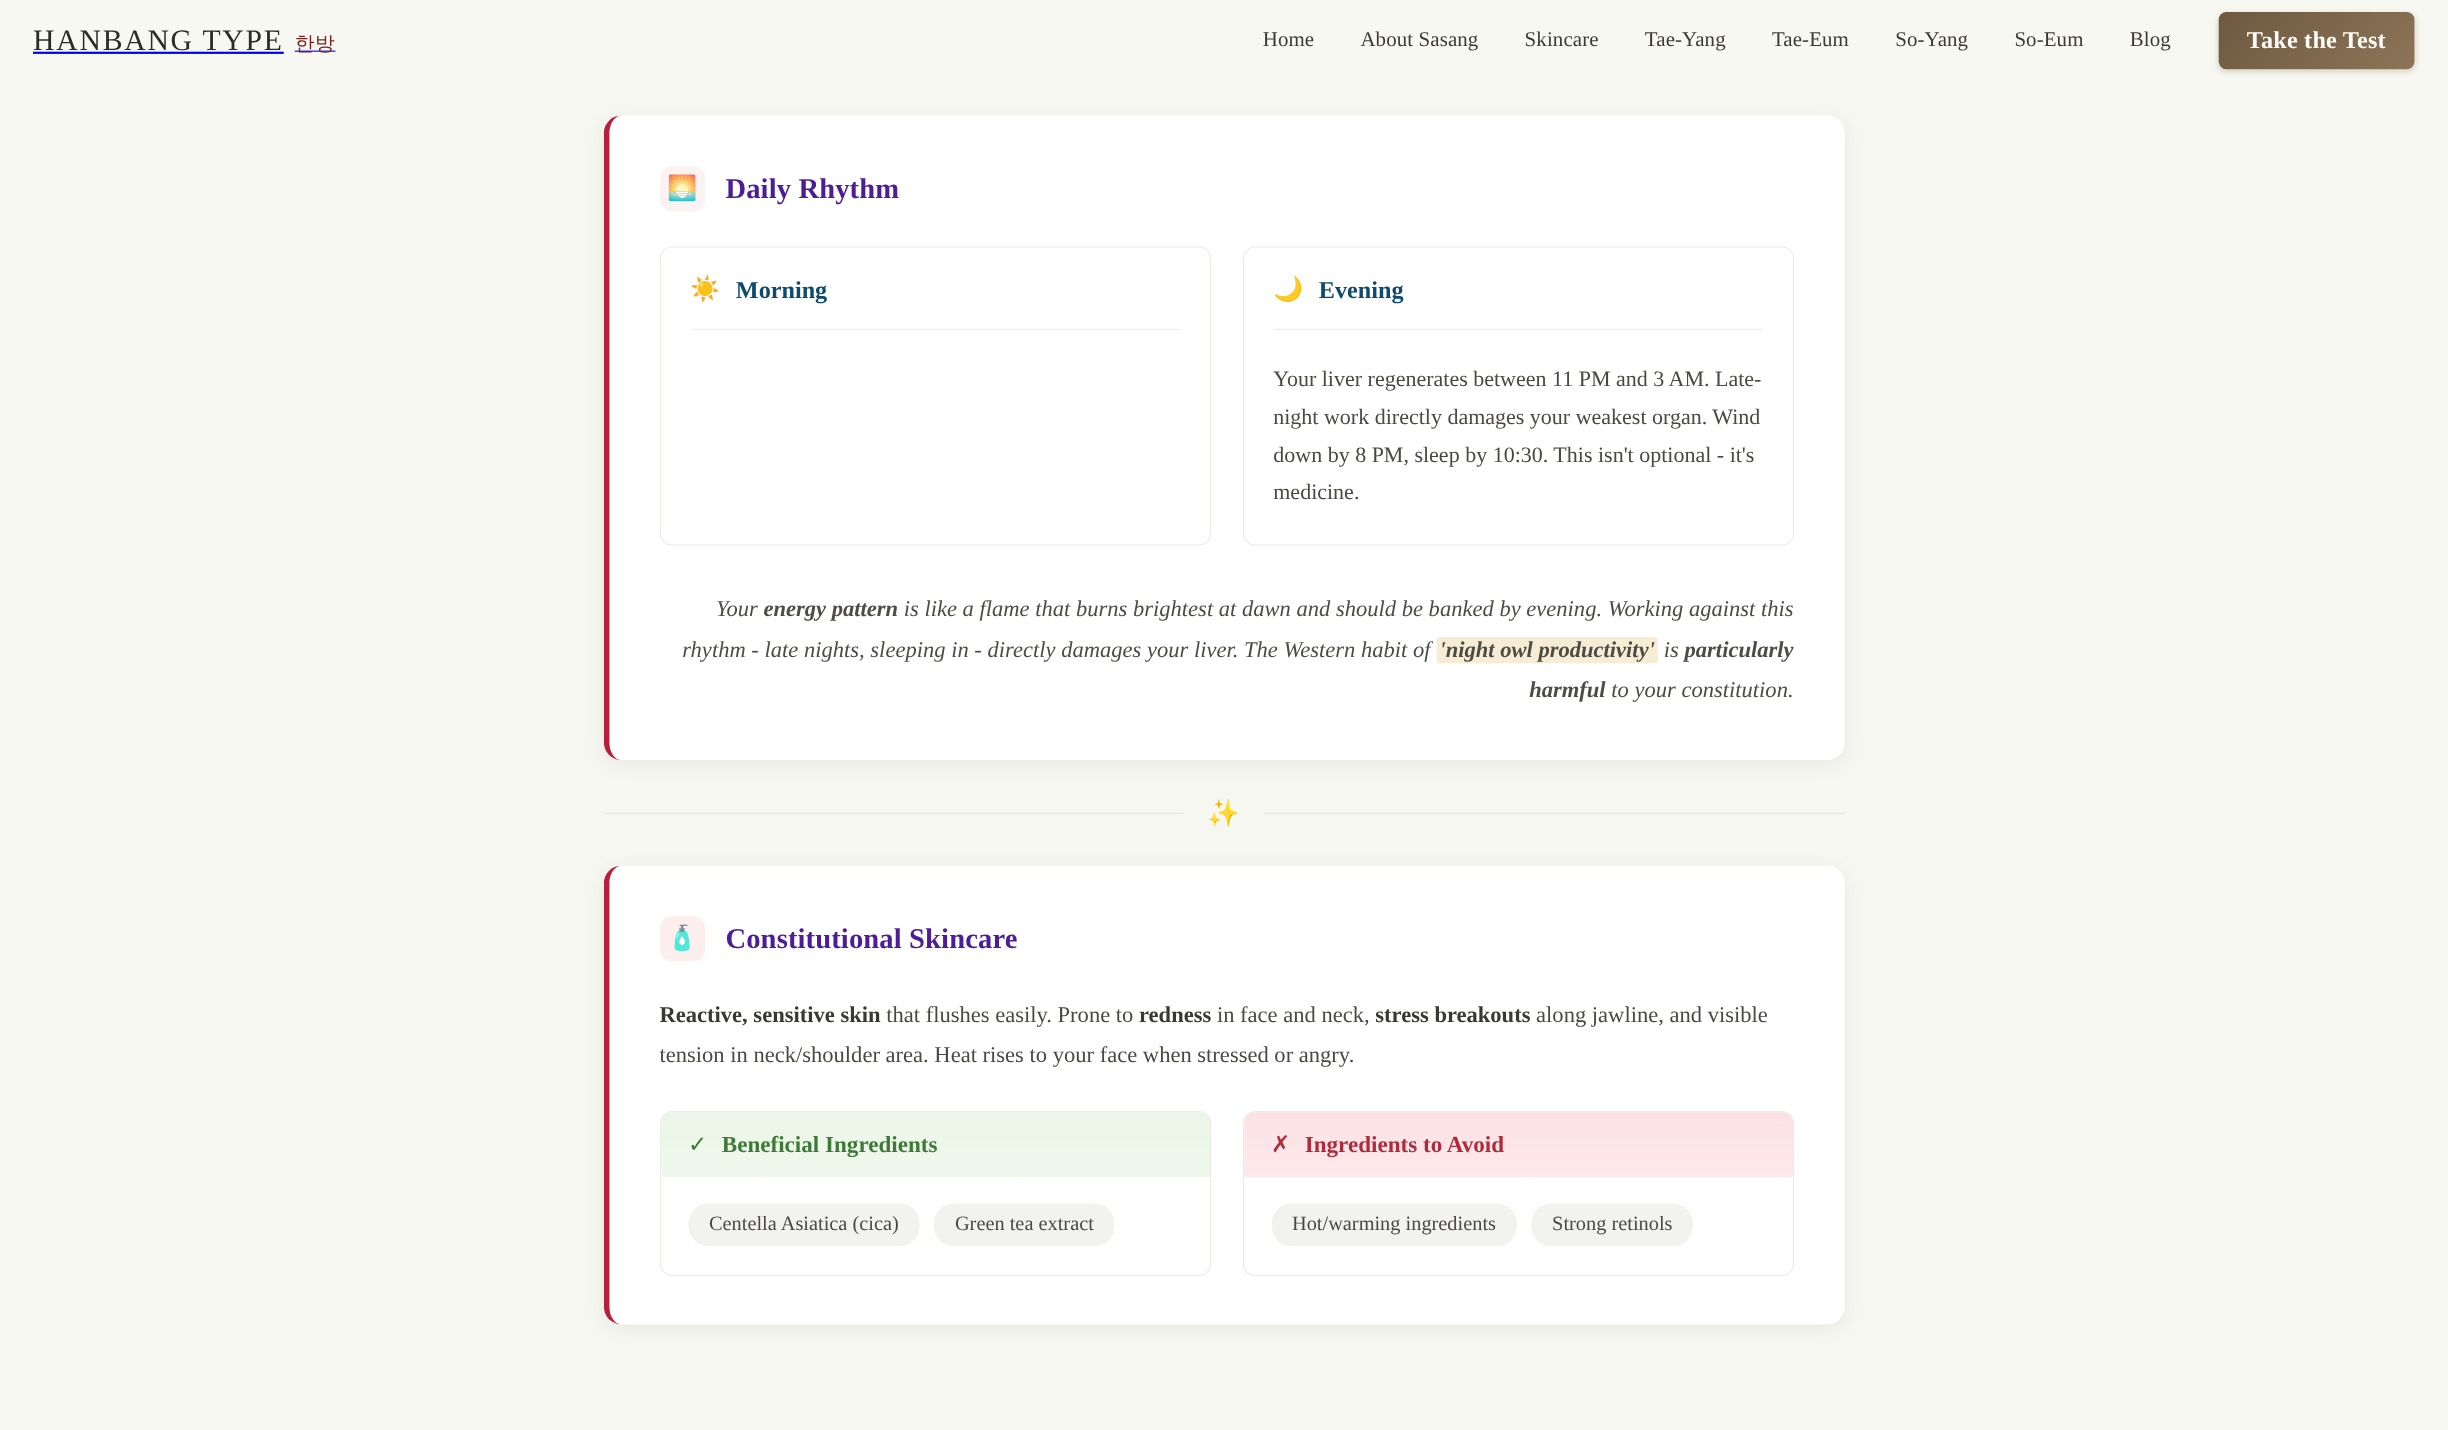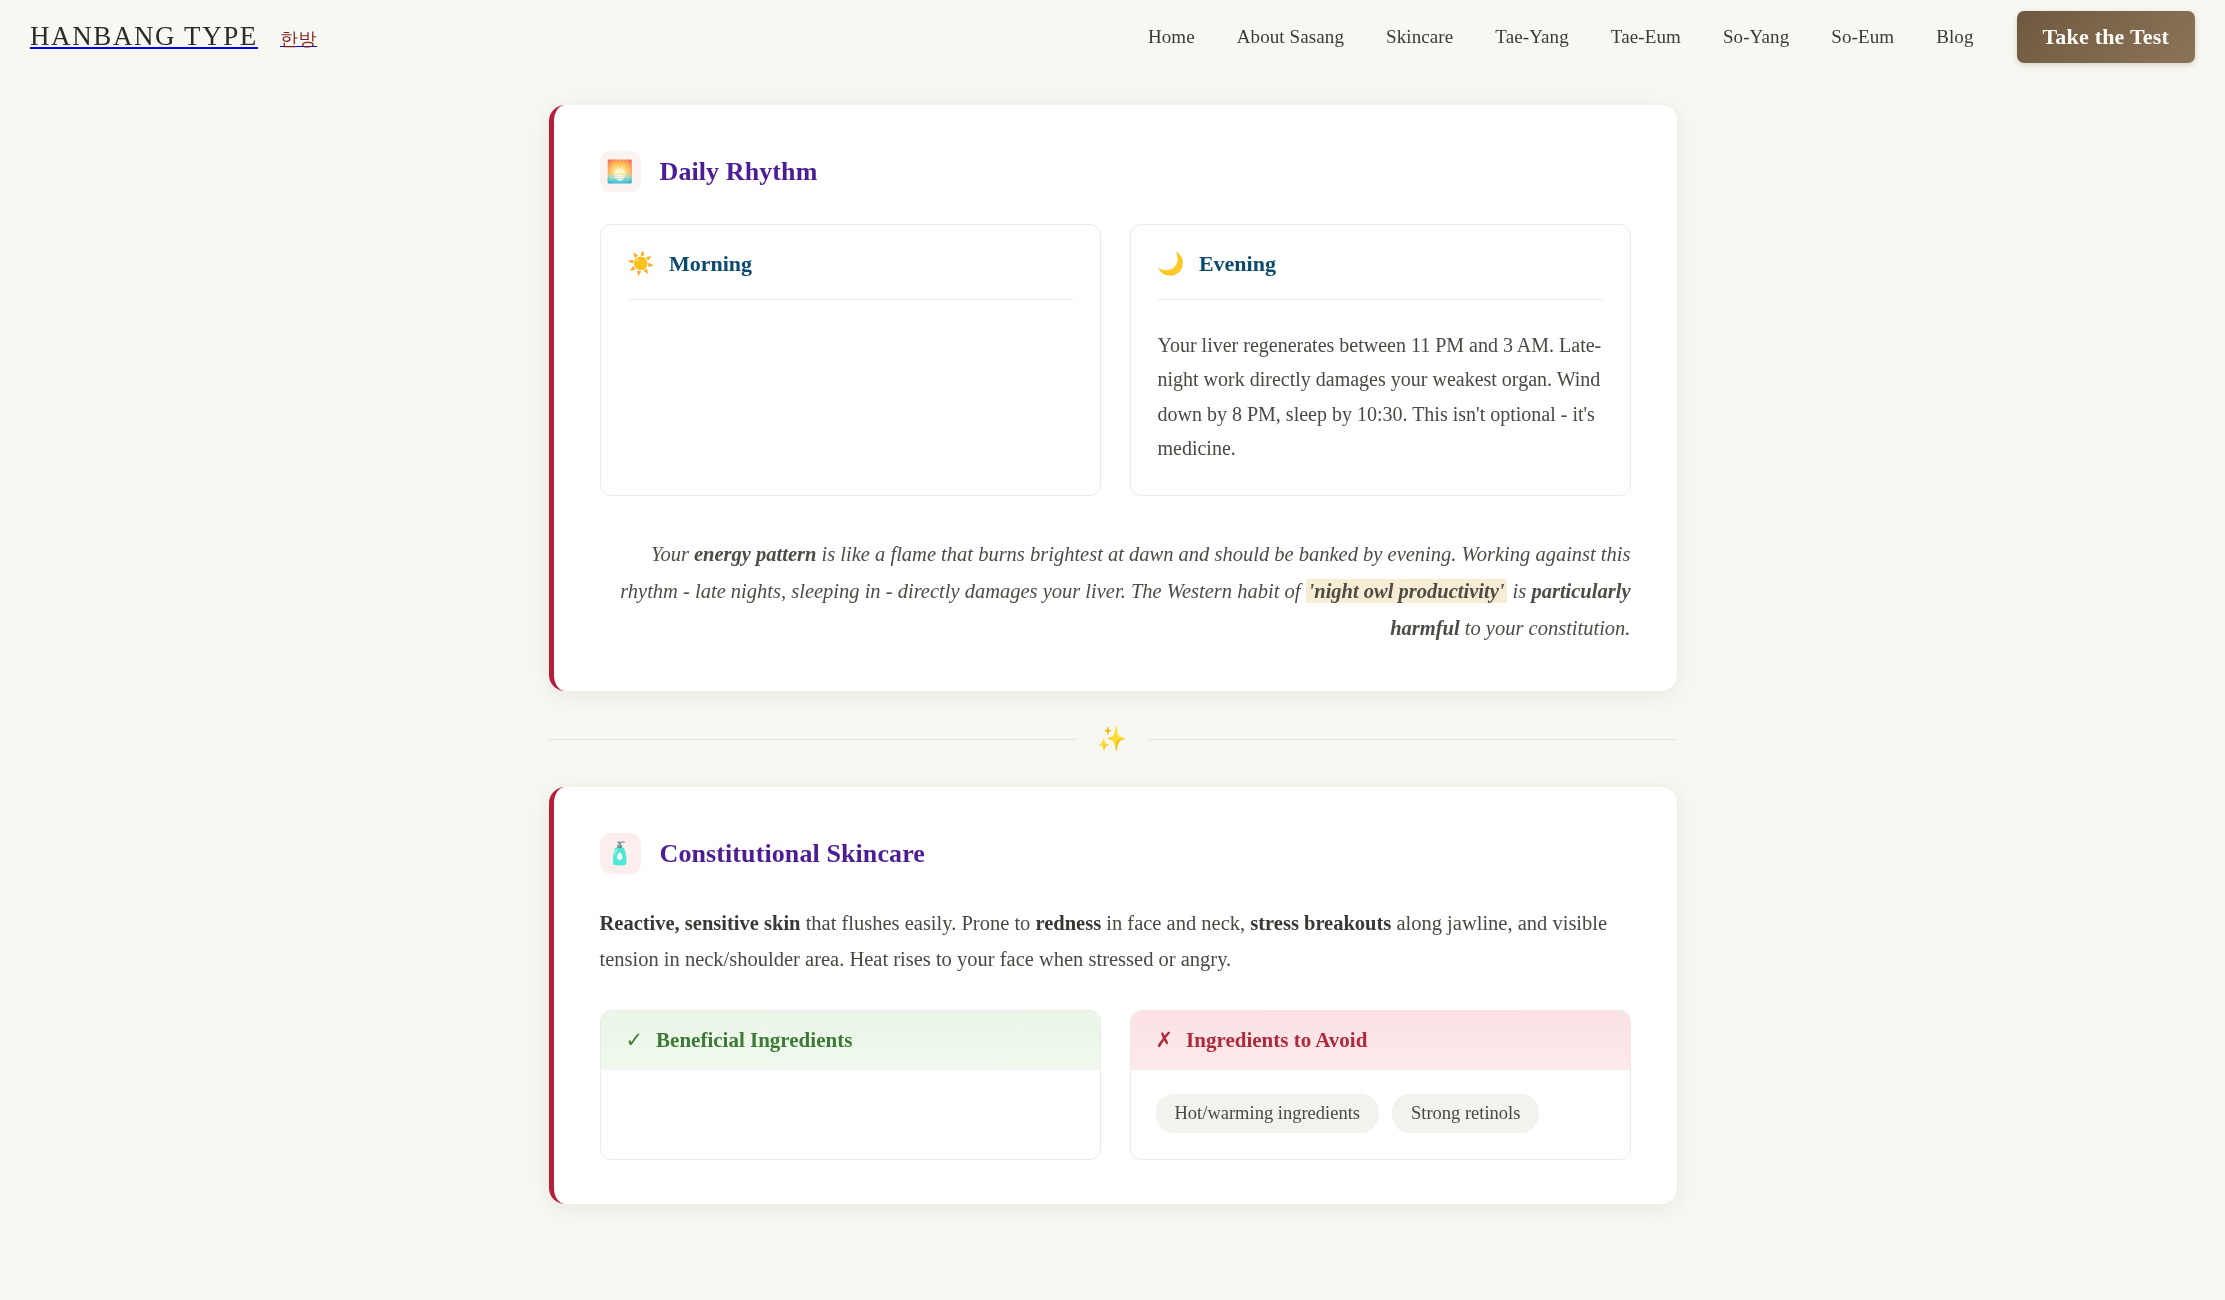--- a/index.html
+++ b/index.html
@@ -21,21 +21,21 @@
     display: flex;
     align-items: center;
     padding: 0 30px;
     background: rgba(247,247,242,0.92);
     z-index: 50;
   }
 
   .logo {
     display: flex;
     align-items: baseline;
-    gap: 22px;
+    gap: 10px;
     white-space: nowrap;
   }
   .logo-main {
     font-family: "Liberation Serif", "DejaVu Serif", serif;
     font-size: 27px;
     letter-spacing: 1.6px;
     color: #2b2b28;
     font-weight: 400;
   }
   .logo-ko {
@@ -315,20 +315,24 @@
       </div>
 
       <p class="desc"><b>Reactive, sensitive skin</b><span> that flushes easily. Prone to </span><b>redness</b><span> in face and neck, </span><b>stress breakouts</b><span> along jawline, and visible tension in neck/shoulder area. Heat rises to your face when stressed or angry.</span></p>
 
       <div class="two-col">
         <div class="ing-panel">
           <div class="ing-head good">
             <span class="ing-mark">✓</span>
             <span>Beneficial Ingredients</span>
           </div>
+          <div class="ing-body">
+            <span class="tag">Centella Asiatica (cica)</span>
+            <span class="tag">Green tea extract</span>
+          </div>
         </div>
 
         <div class="ing-panel">
           <div class="ing-head bad">
             <span class="ing-mark">✗</span>
             <span>Ingredients to Avoid</span>
           </div>
           <div class="ing-body">
             <span class="tag">Hot/warming ingredients</span>
             <span class="tag">Strong retinols</span>

